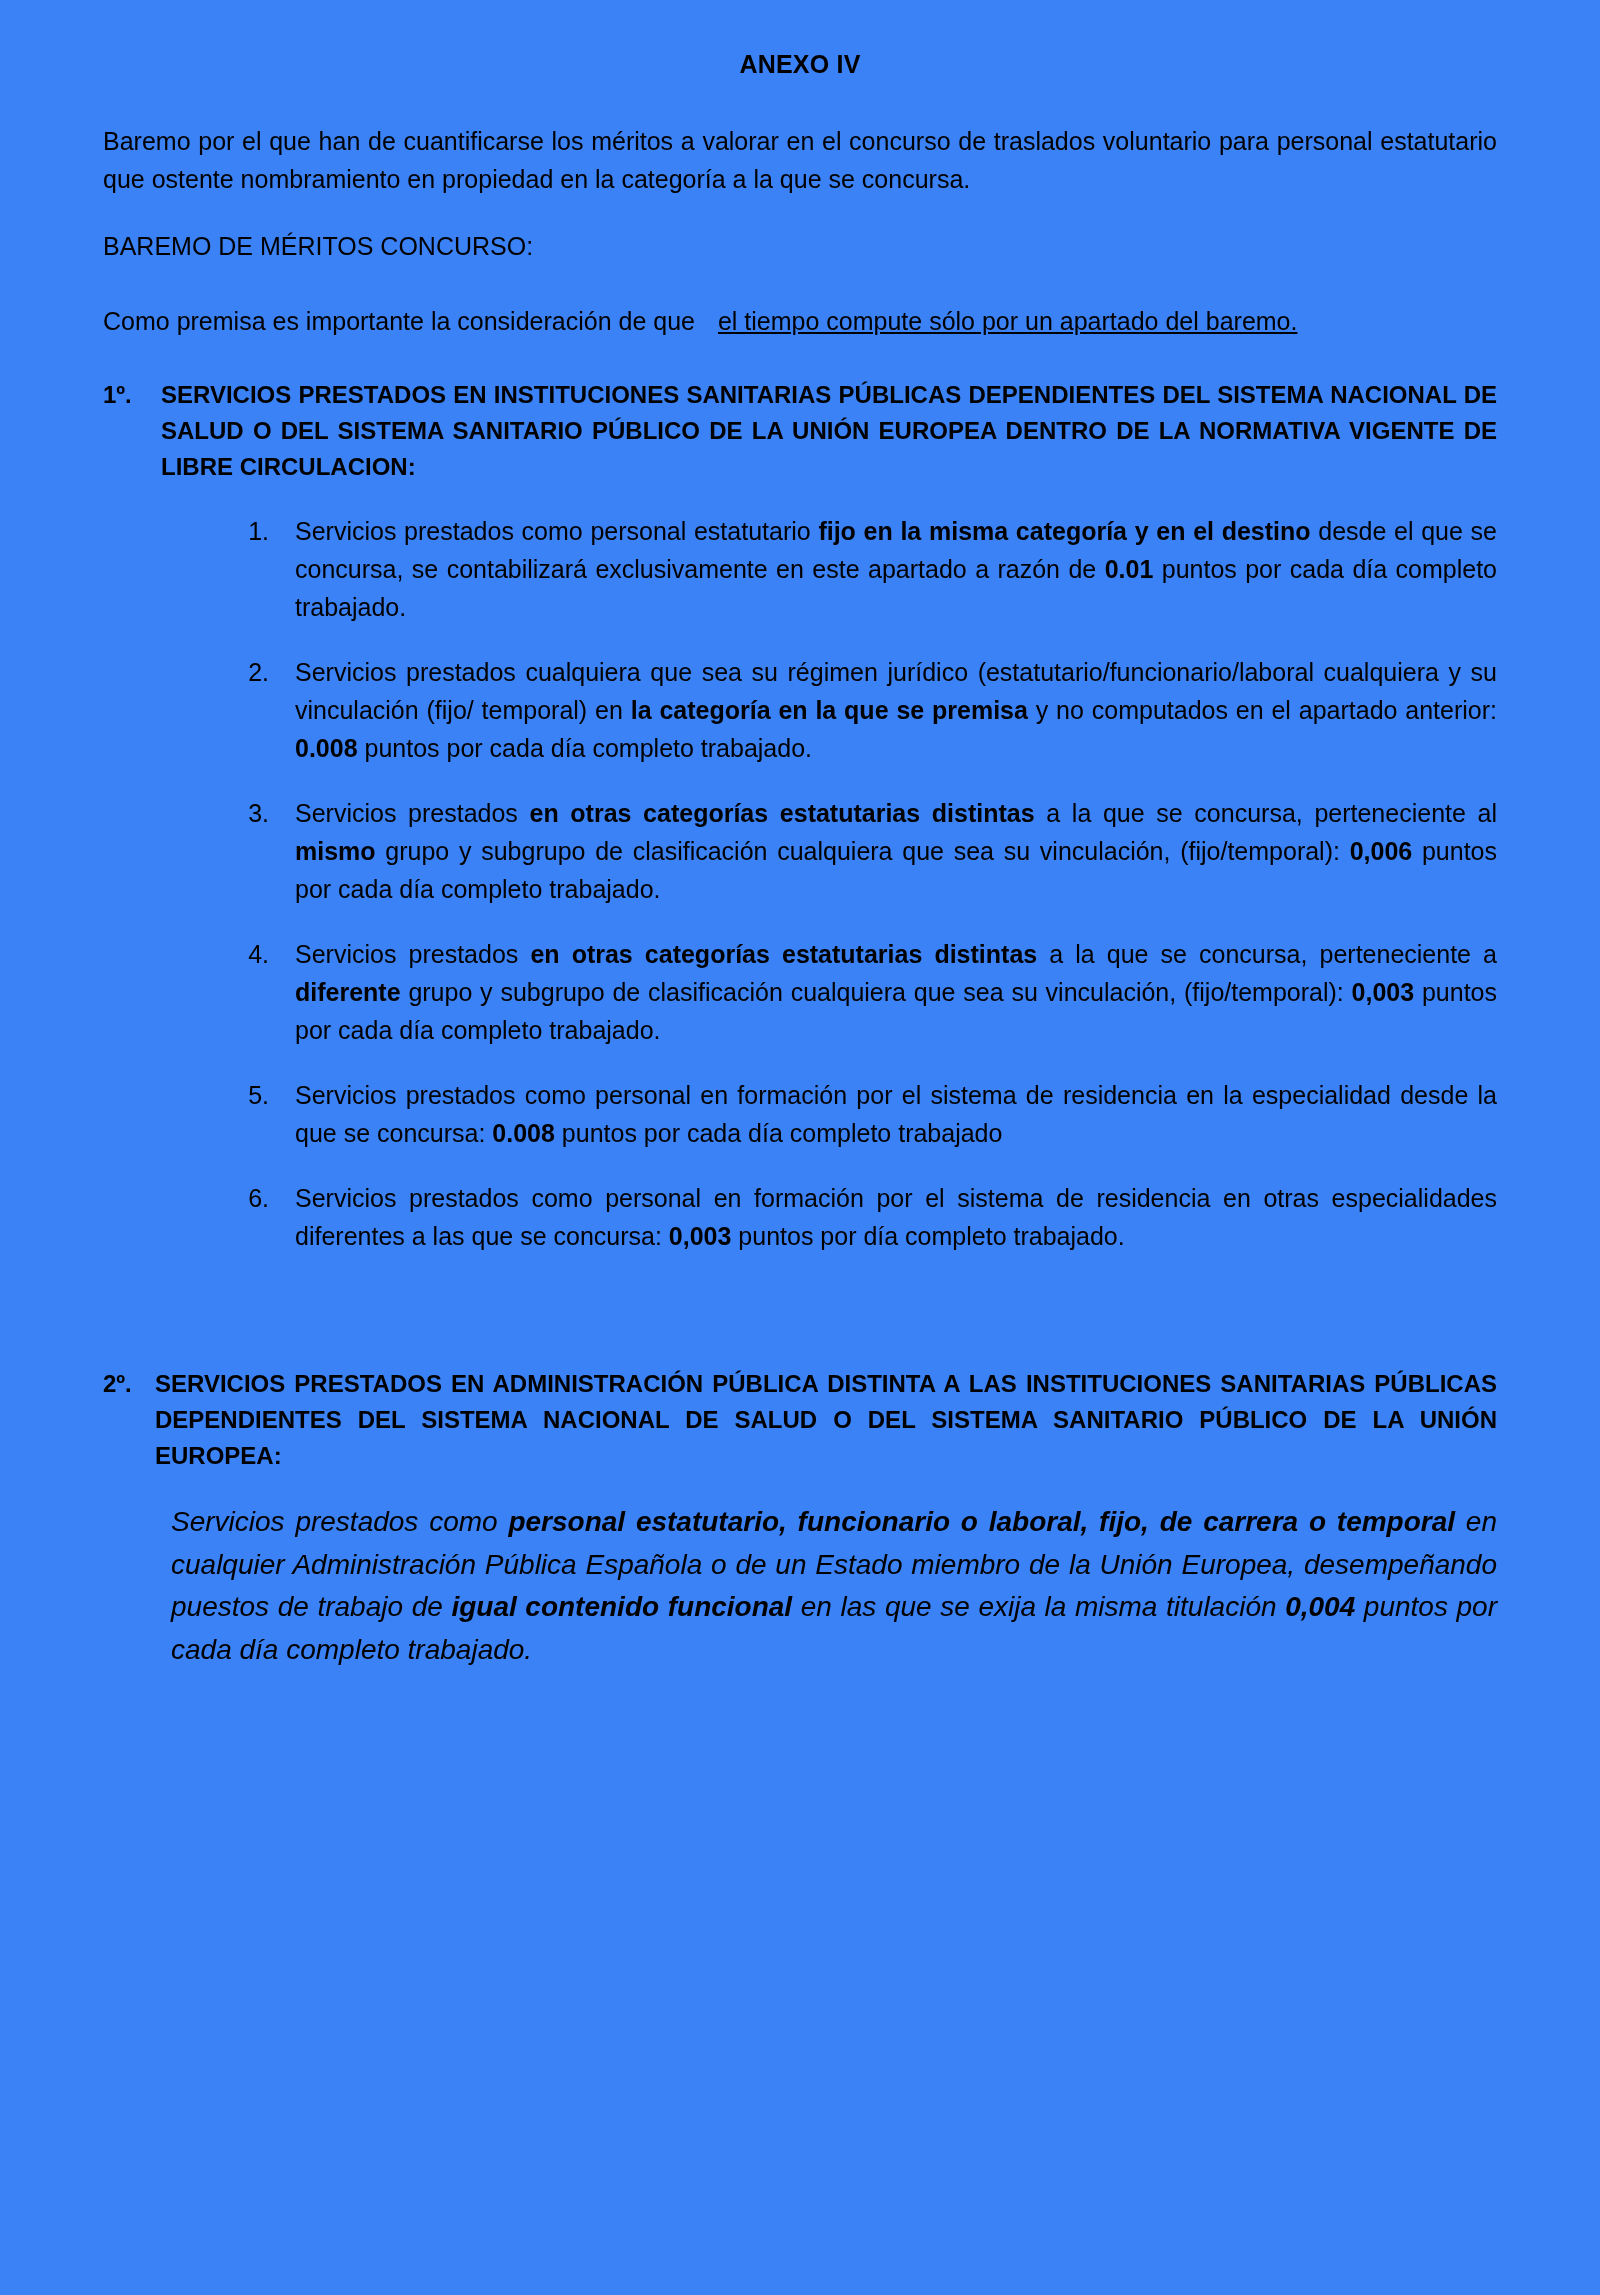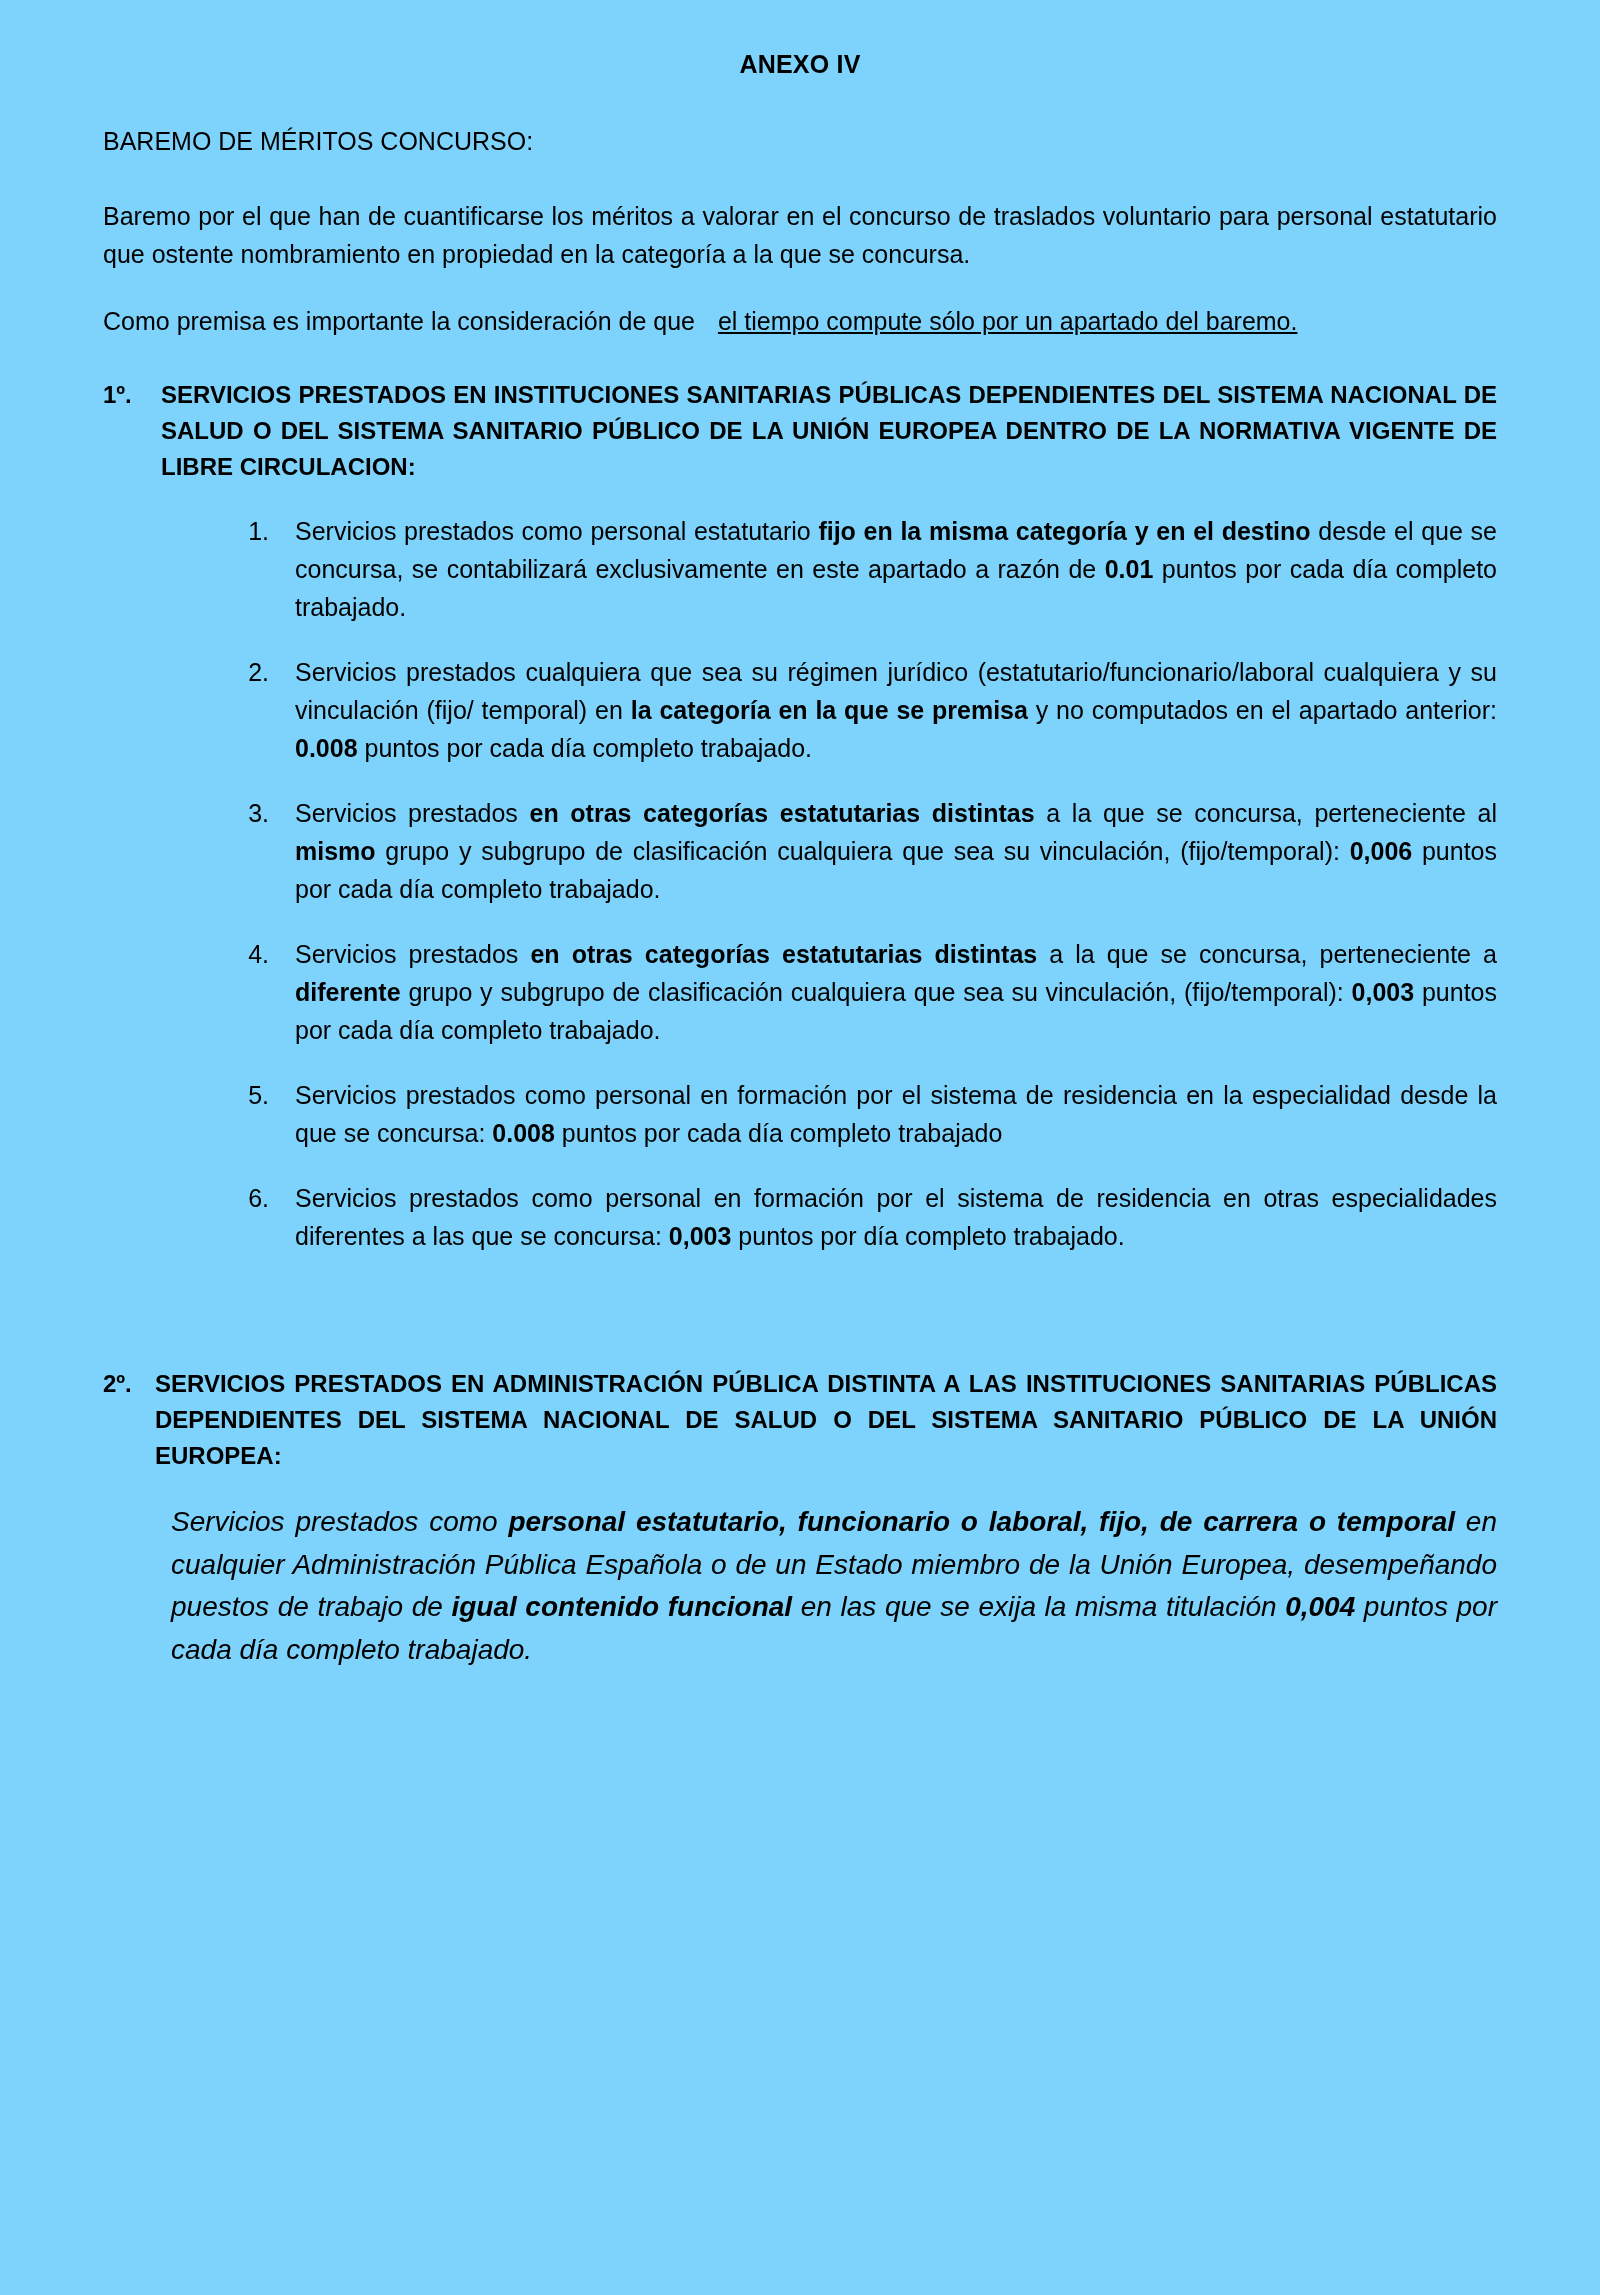--- a/index.html
+++ b/index.html
@@ -9,21 +9,21 @@
   }
   body {
     font-family: "Liberation Sans", sans-serif;
     color: #000000;
   }
   .page {
     width: 1600px;
     min-height: 2295px;
     box-sizing: border-box;
     padding: 50px 103px 48px 103px;
-    background: #7dd3fc;
+    background: #3b82f6;
     position: relative;
   }
   .doc-title {
     text-align: center;
     font-size: 25px;
     font-weight: bold;
     letter-spacing: 0.2px;
     margin: 0 0 43px 0;
   }
   p {
@@ -106,23 +106,23 @@
   }
   .spacer-lg { height: 47px; }
 </style>
 </head>
 <body>
 
 <div class="page">
 
   <h1 class="doc-title">ANEXO IV</h1>
 
+  <p class="para gap-sm"> Baremo por el que han de cuantificarse los méritos a valorar en el concurso de traslados voluntario para personal estatutario que ostente nombramiento en propiedad en la categoría a la que se concursa.</p>
+
   <p class="para para-left gap-md">BAREMO DE MÉRITOS CONCURSO:</p>
-
-  <p class="para gap-sm"> Baremo por el que han de cuantificarse los méritos a valorar en el concurso de traslados voluntario para personal estatutario que ostente nombramiento en propiedad en la categoría a la que se concursa.</p>
 
   <p class="para"><span>Como premisa es importante la consideración de que </span><span class="underline">el tiempo compute sólo por un apartado del baremo.</span></p>
 
   <div class="section">
     <span class="marker">1º.</span>
     <span class="section-body">SERVICIOS PRESTADOS EN INSTITUCIONES SANITARIAS PÚBLICAS DEPENDIENTES DEL SISTEMA NACIONAL DE SALUD O DEL SISTEMA SANITARIO PÚBLICO DE LA UNIÓN EUROPEA DENTRO DE LA NORMATIVA VIGENTE DE LIBRE CIRCULACION:</span>
   </div>
 
   <div class="olist">
     <div class="oitem">

